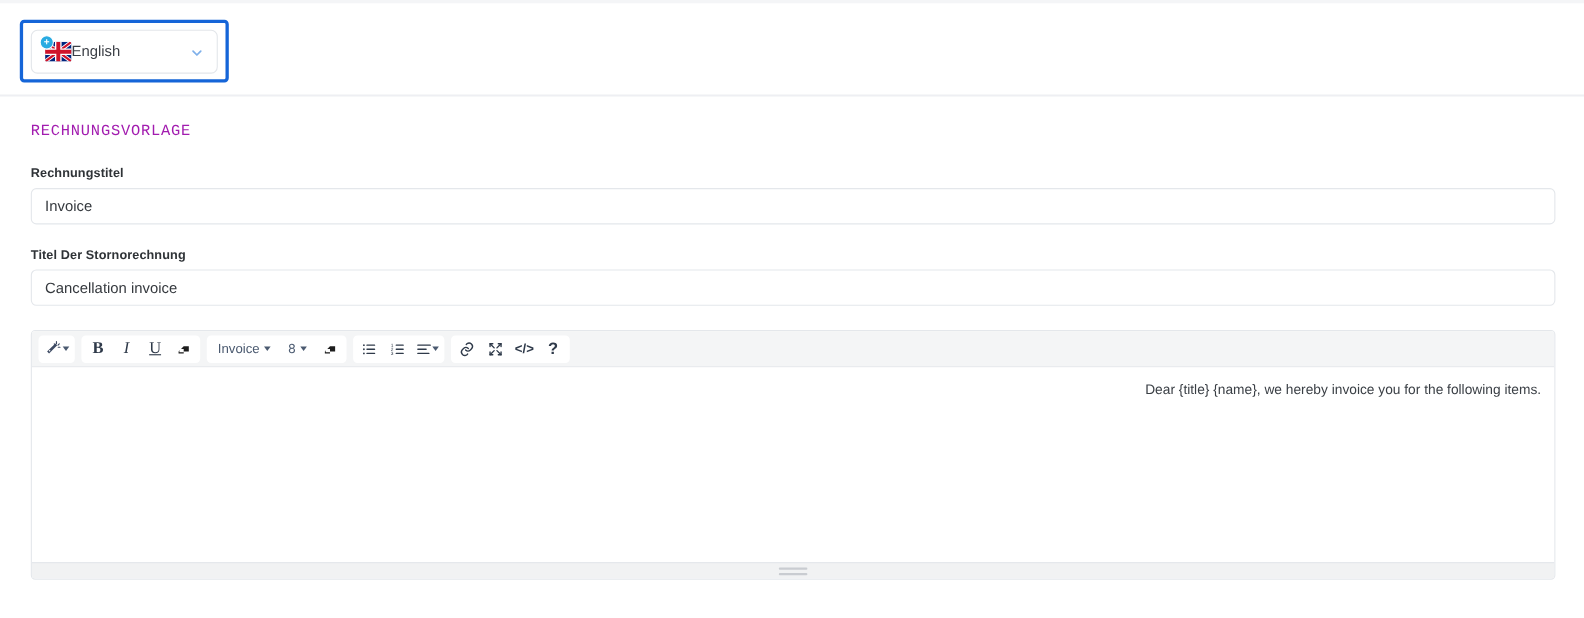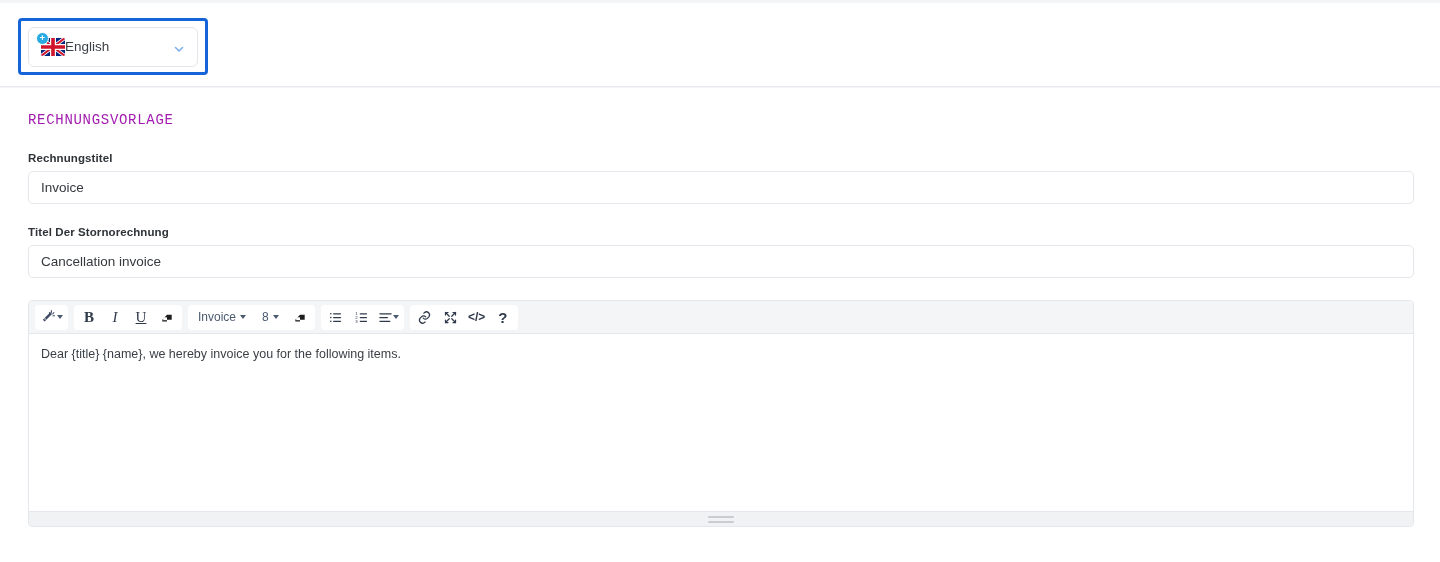--- a/index.html
+++ b/index.html
@@ -198,20 +198,21 @@
   .help-g   { font-size: 15px; font-weight: bold; }
 
   .editor-body {
     height: 177px;
     background: #ffffff;
     padding: 11px 12px;
     font-size: 12.5px;
     color: #3a3f45;
     line-height: 1.5;
     overflow: hidden;
+    text-align: right;
   }
 
   .editor-status {
     height: 15px;
     background: #f1f2f3;
     border-top: 1px solid #e4e7eb;
     position: relative;
   }
   .resize-grip {
     position: absolute;

